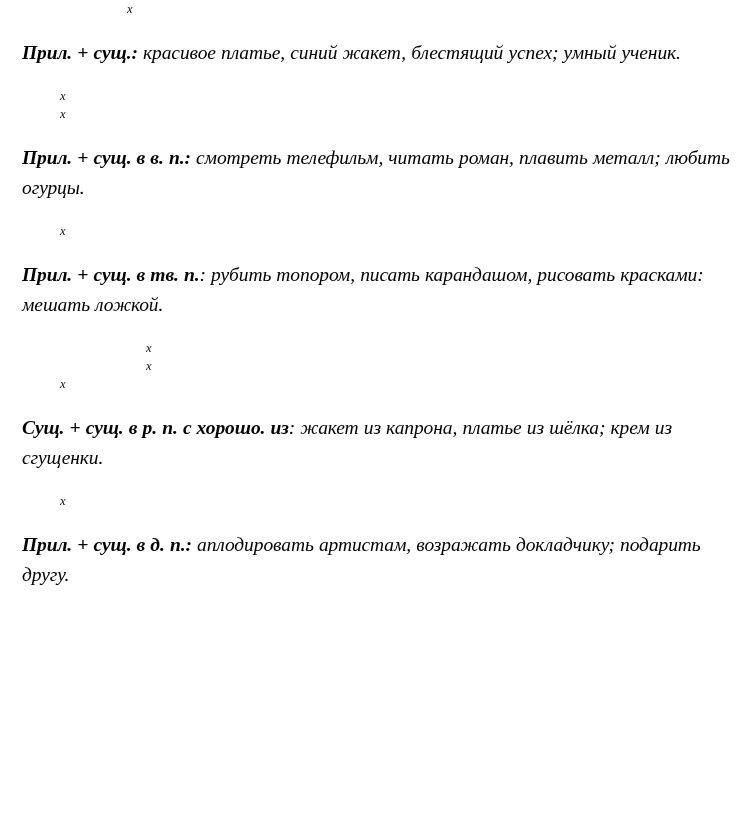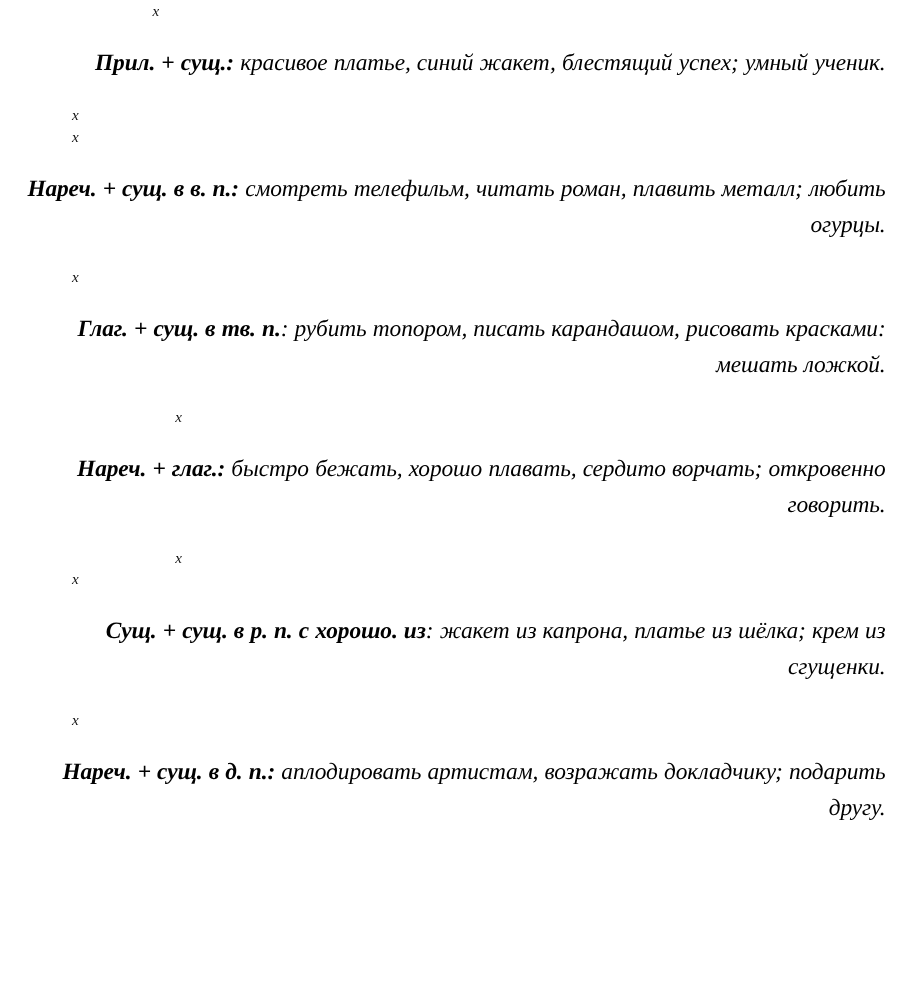--- a/index.html
+++ b/index.html
@@ -39,21 +39,21 @@
     color: #111;
   }
   .xmark span {
     position: absolute;
     top: 0;
   }
   .body-line {
     font-size: 19.5px;
     line-height: 30px;
     font-style: italic;
-    text-align: right;
+    text-align: left;
     letter-spacing: -0.1px;
     word-spacing: 0.4px;
   }
   .lbl {
     font-weight: 700;
     font-style: italic;
   }
   .ex {
     font-weight: 400;
     font-style: italic;
@@ -79,45 +79,44 @@
       </div>
       <div class="entry">
         <div class="xmark">
           <span style="left: 38px;">x</span>
         </div>
       </div>
       <div class="entry">
         <div class="xmark">
           <span style="left: 38px;">x</span>
         </div>
-        <p class="body-line"><span class="lbl">Нареч. + сущ. в в. п.</span><span class="sep b">:</span> <span class="ex">смотреть телефильм, читать роман, плавить металл; любить огурцы.</span></p>
+        <p class="body-line"><span class="lbl">Прил. + сущ. в в. п.</span><span class="sep b">:</span> <span class="ex">смотреть телефильм, читать роман, плавить металл; любить огурцы.</span></p>
       </div>
       <div class="entry">
         <div class="xmark">
           <span style="left: 38px;">x</span>
         </div>
-        <p class="body-line"><span class="lbl">Глаг. + сущ. в тв. п.</span><span class="sep">:</span> <span class="ex">рубить топором, писать карандашом, рисовать красками: мешать ложкой.</span></p>
+        <p class="body-line"><span class="lbl">Прил. + сущ. в тв. п.</span><span class="sep">:</span> <span class="ex">рубить топором, писать карандашом, рисовать красками: мешать ложкой.</span></p>
       </div>
       <div class="entry">
         <div class="xmark">
           <span style="left: 124px;">x</span>
         </div>
-        <p class="body-line"><span class="lbl">Нареч. + глаг.</span><span class="sep b">:</span> <span class="ex">быстро бежать, хорошо плавать, сердито ворчать; откровенно говорить.</span></p>
       </div>
       <div class="entry">
         <div class="xmark">
           <span style="left: 124px;">x</span>
         </div>
       </div>
       <div class="entry">
         <div class="xmark">
           <span style="left: 38px;">x</span>
         </div>
         <p class="body-line"><span class="lbl">Сущ. + сущ. в р. п. с хорошо. из</span><span class="sep">:</span> <span class="ex">жакет из капрона, платье из шёлка; крем из сгущенки.</span></p>
       </div>
       <div class="entry">
         <div class="xmark">
           <span style="left: 38px;">x</span>
         </div>
-        <p class="body-line"><span class="lbl">Нареч. + сущ. в д. п.</span><span class="sep b">:</span> <span class="ex">аплодировать артистам, возражать докладчику; подарить другу.</span></p>
+        <p class="body-line"><span class="lbl">Прил. + сущ. в д. п.</span><span class="sep b">:</span> <span class="ex">аплодировать артистам, возражать докладчику; подарить другу.</span></p>
       </div>
     </div>
 </div>
 
 </body></html>

